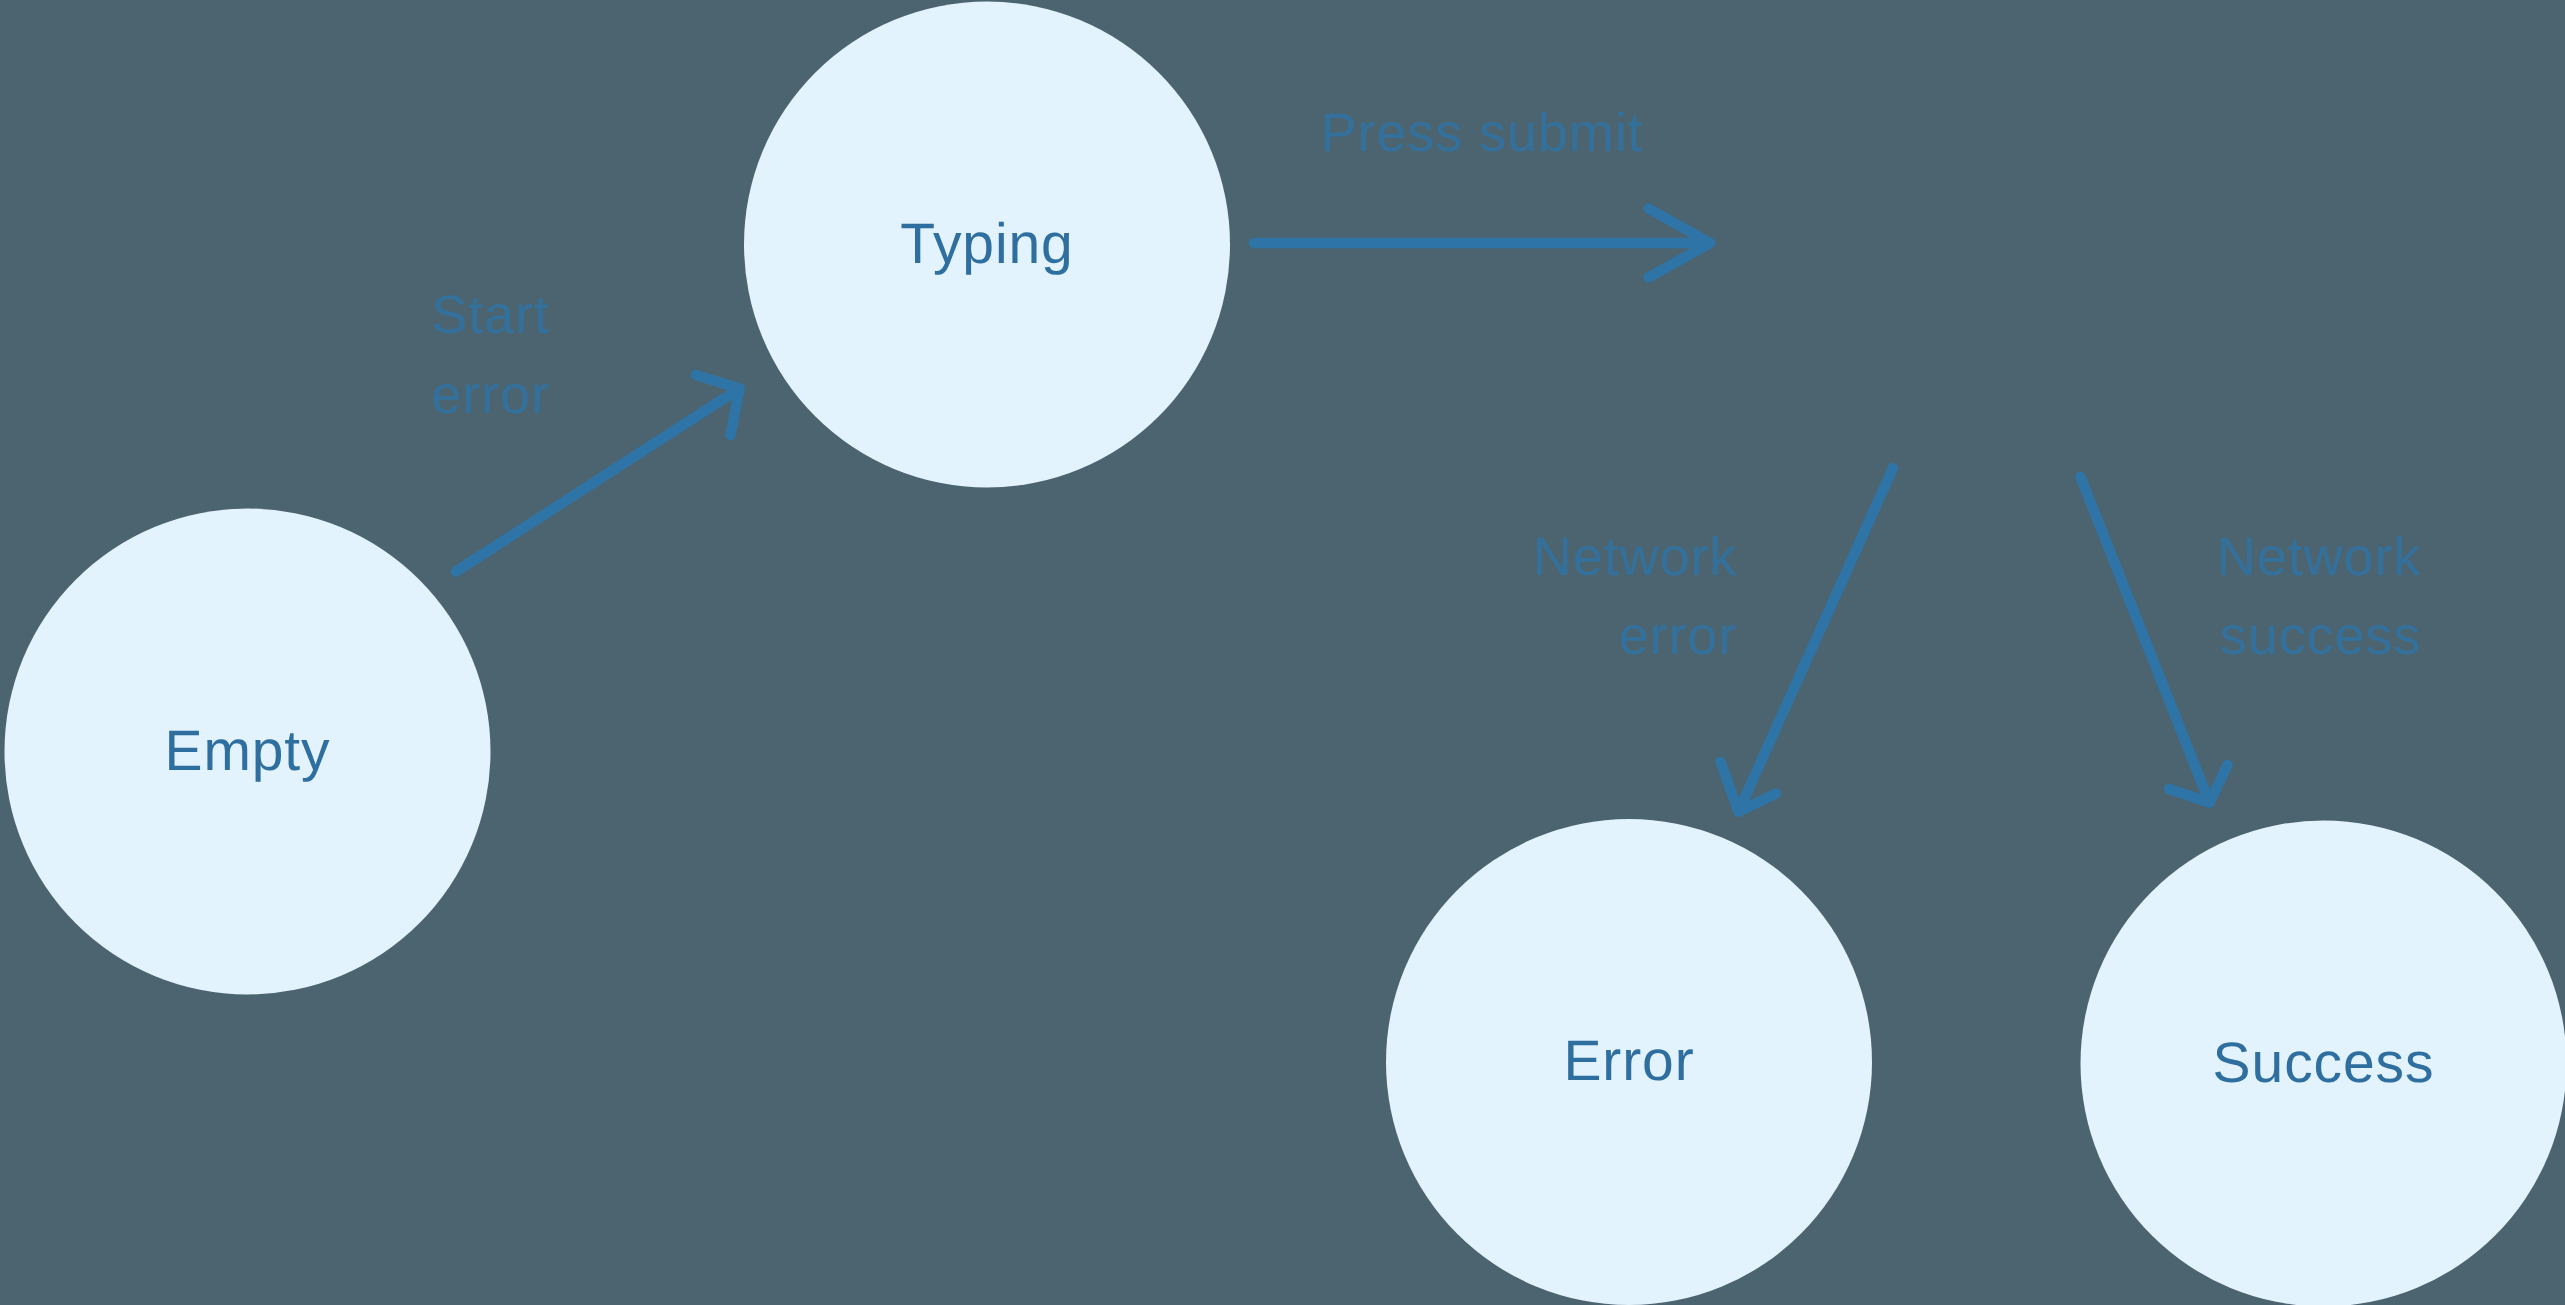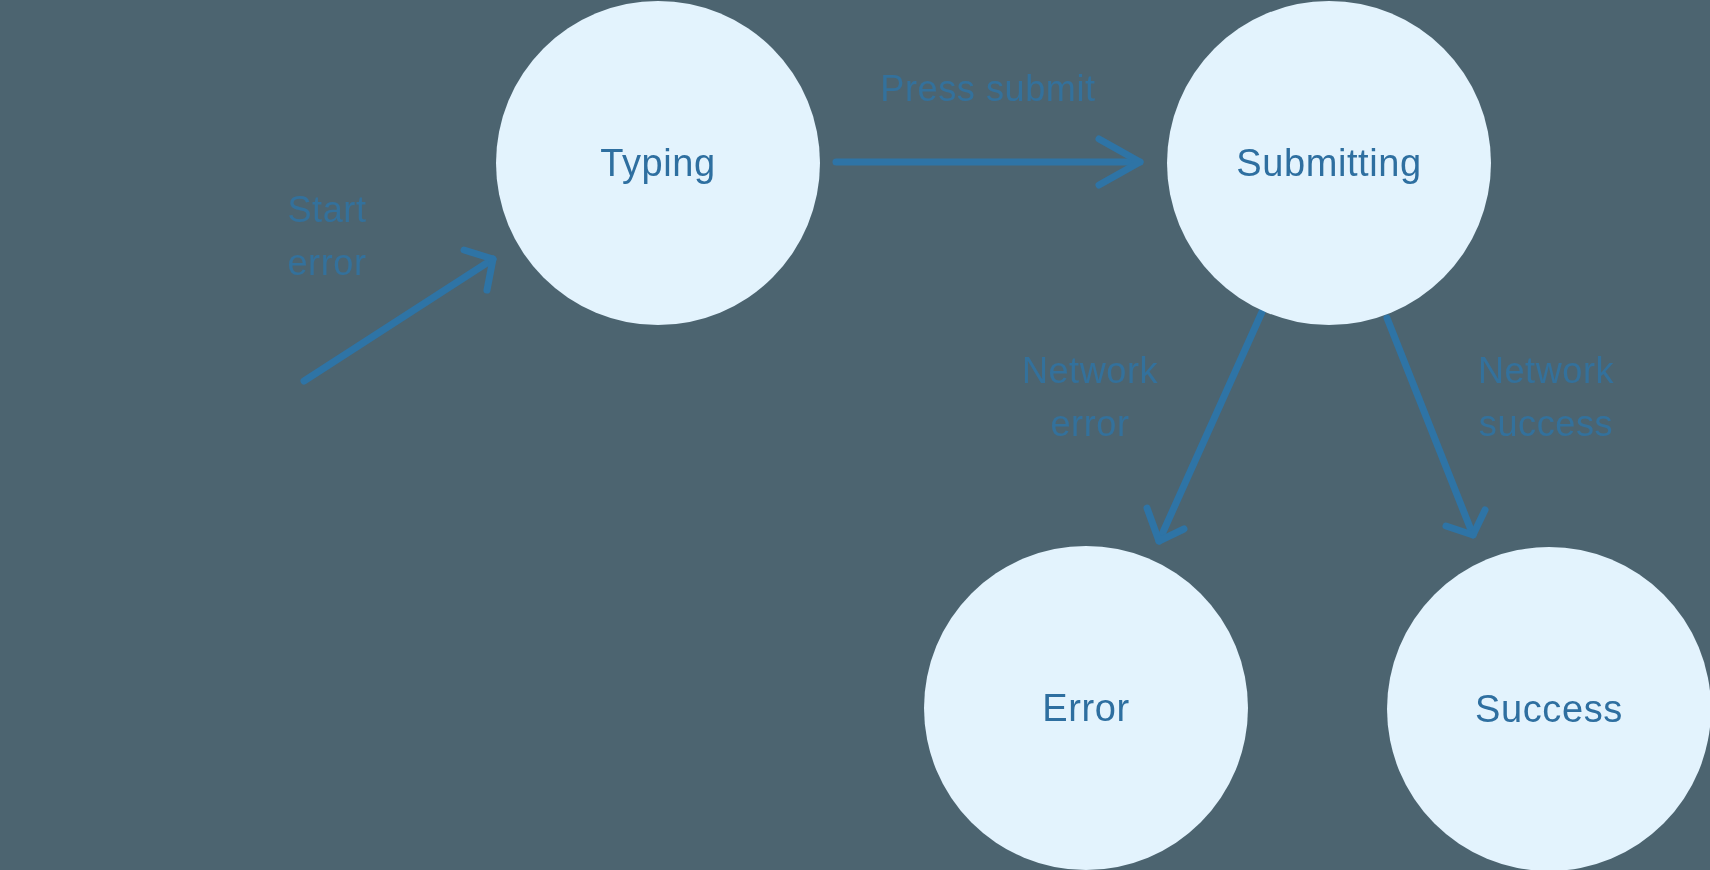--- a/index.html
+++ b/index.html
@@ -25,21 +25,21 @@
   }
   .t-label{
     position:absolute;
     transform:translate(-50%,-50%);
     color:var(--arrow,#2E74A6);
     opacity:0.82;
     font-size:36px;
     font-weight:500;
     letter-spacing:0.6px;
     line-height:53px;
-    text-align:center;
+    text-align:right;
     white-space:pre-line;
   }
   #arrows{
     position:absolute;left:0;top:0;width:1710px;height:870px;
     color:var(--arrow,#2E74A6);
   }
   #arrows path{
     fill:none;
     stroke:currentColor;
     stroke-width:7;
@@ -71,28 +71,28 @@
     <path d="M836,162 L1140,162"></path>
     <path d="M1099,139 L1140,162 L1099,185"></path>
 
     <path d="M1262,312 L1159,541"></path>
     <path d="M1147,508 L1159,541 L1184,529"></path>
 
     <path d="M1387,318 L1473,535"></path>
     <path d="M1446,526 L1473,535 L1485,510"></path>
   </svg>
 
+  <div class="node" id="node-empty">
+    <span class="node-label">Empty</span>
+  </div>
 
   <div class="node" id="node-typing">
     <span class="node-label">Typing</span>
   </div>
 
-  <div class="node" id="node-submitting">
-    <span class="node-label">Submitting</span>
-  </div>
 
   <div class="node" id="node-error">
     <span class="node-label">Error</span>
   </div>
 
   <div class="node" id="node-success">
     <span class="node-label">Success</span>
   </div>
 
   <div class="t-label" id="label-start-typing">Start

